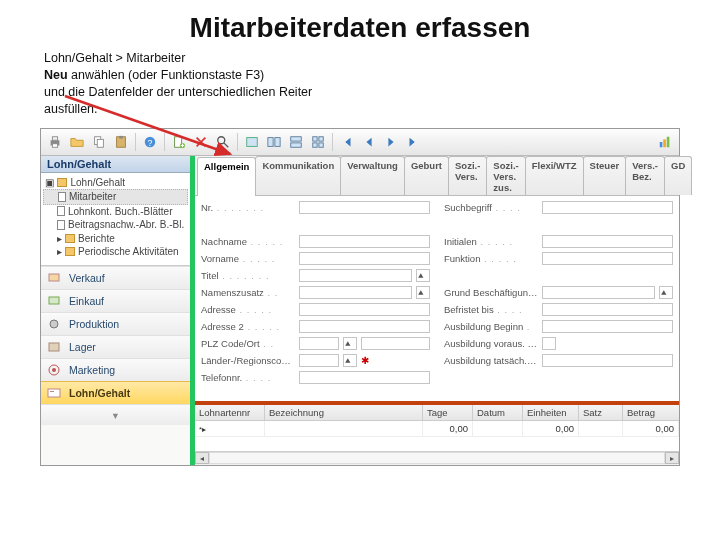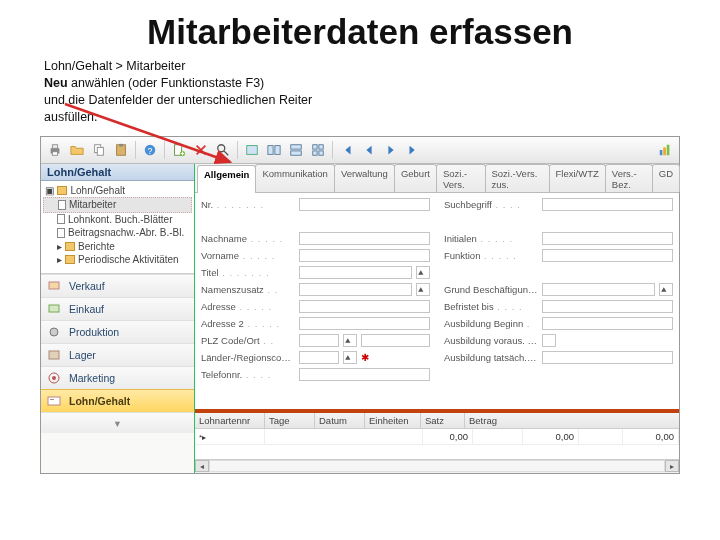--- a/index.html
+++ b/index.html
@@ -5,21 +5,21 @@
   * { box-sizing: border-box; margin: 0; padding: 0; }
   body {
     width: 720px; height: 540px;
     font-family: "Segoe UI", Arial, sans-serif;
     background: #fff;
     overflow: hidden;
     font-size: 11px;
     color: #333;
   }
   .slide-title {
-    font-size: 35px;
+    font-size: 28px;
     font-weight: 700;
     text-align: center;
     padding: 12px 0 6px 0;
     color: #111;
   }
   .instructions {
     padding: 0 0 6px 44px;
     font-size: 12.5px;
     line-height: 1.35;
     color: #111;
@@ -54,21 +54,21 @@
     border: 1px solid transparent;
     border-radius: 2px;
     cursor: pointer;
   }
   .tsep { width: 1px; height: 18px; background: #ccc; margin: 0 2px; }
   .ic { width: 14px; height: 14px; }
   .app-body { flex: 1; display: flex; min-height: 0; }
   .sidebar {
     width: 154px;
     display: flex; flex-direction: column;
-    border-right: 1px solid #22c55e;
+    border-right: 5px solid #22c55e;
     background: #f9f9f7;
   }
   .panel-title {
     background: linear-gradient(#dce6f2,#c2d4ea);
     border-bottom: 1px solid #9ab;
     padding: 2px 6px;
     font-weight: 700;
     color: #1a3b66;
     font-size: 11px;
   }
@@ -117,20 +117,21 @@
     padding-left:2px;
   }
   .tab {
     padding:3px 6px 2px 6px;
     border:1px solid #bbb; border-bottom:none;
     background: linear-gradient(#f6f6f6,#eaeaea);
     margin-right:-1px;
     color:#555;
     cursor:pointer;
     border-radius:3px 3px 0 0;
+    font-weight:bold;
   }
   .tab.active {
     background:#fff;
     color:#000;
     font-weight:600;
     position:relative; top:1px;
   }
   .form-area {
     flex:1;
     padding:4px 6px;
@@ -379,20 +380,21 @@
 
     <div class="content">
       <div class="tabsrow">
         <div class="tab active">Allgemein</div>
         <div class="tab">Kommunikation</div>
         <div class="tab">Verwaltung</div>
         <div class="tab">Geburt</div>
         <div class="tab">Sozi.-Vers.</div>
         <div class="tab">Sozi.-Vers. zus.</div>
         <div class="tab">Flexi/WTZ</div>
+        <div class="tab">Steuer</div>
         <div class="tab">Vers.-Bez.</div>
         <div class="tab">GD</div>
       </div>
 
       <div class="form-area">
         <div class="col">
           <div class="frow">
               <span class="flabel"><span>Nr.</span><span class="dots"> . . . . . . .</span></span>
               <div class="finput"></div>
             </div>
@@ -476,20 +478,21 @@
               <span class="flabel"><span>Ausbildung tatsäch. Ende</span></span>
               <div class="finput"></div>
             </div>
 
         </div>
       </div>
 
       <div class="grid-area">
         <div class="grid-head">
           <div class="gh" style="width:70px">Lohnartennr</div>
+          <div class="gh" style="flex:1">Bezeichnung</div>
           <div class="gh" style="width:50px">Tage</div>
           <div class="gh" style="width:50px">Datum</div>
           <div class="gh" style="width:56px">Einheiten</div>
           <div class="gh" style="width:44px">Satz</div>
           <div class="gh" style="width:56px">Betrag</div>
         </div>
         <div class="grid-row">
           <div class="gc" style="width:70px"><span style="font-size:8px">*▸</span></div>
           <div class="gc" style="flex:1"></div>
           <div class="gc" style="width:50px;text-align:right">0,00</div>

